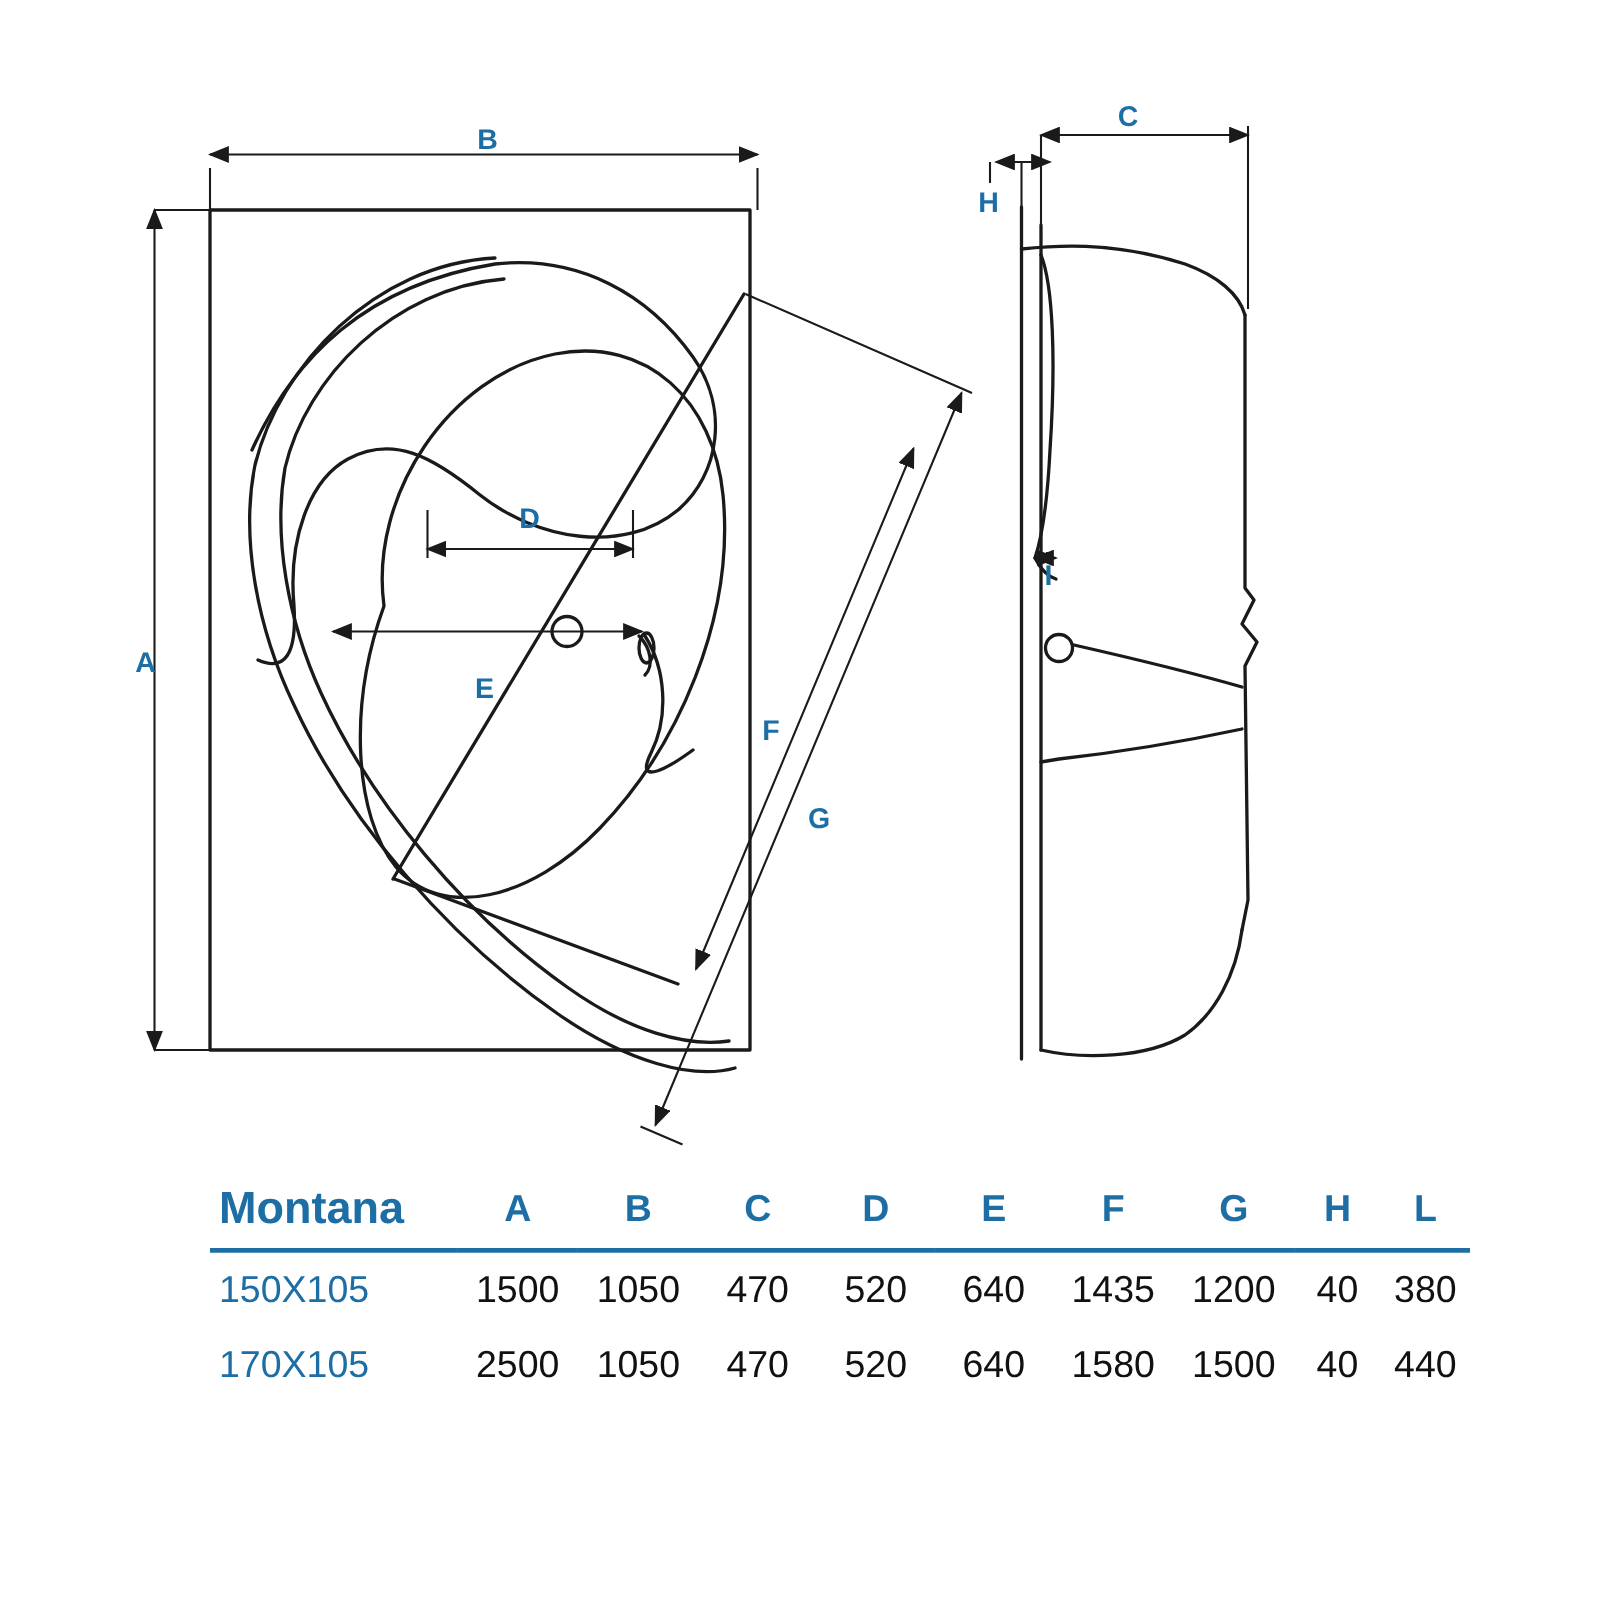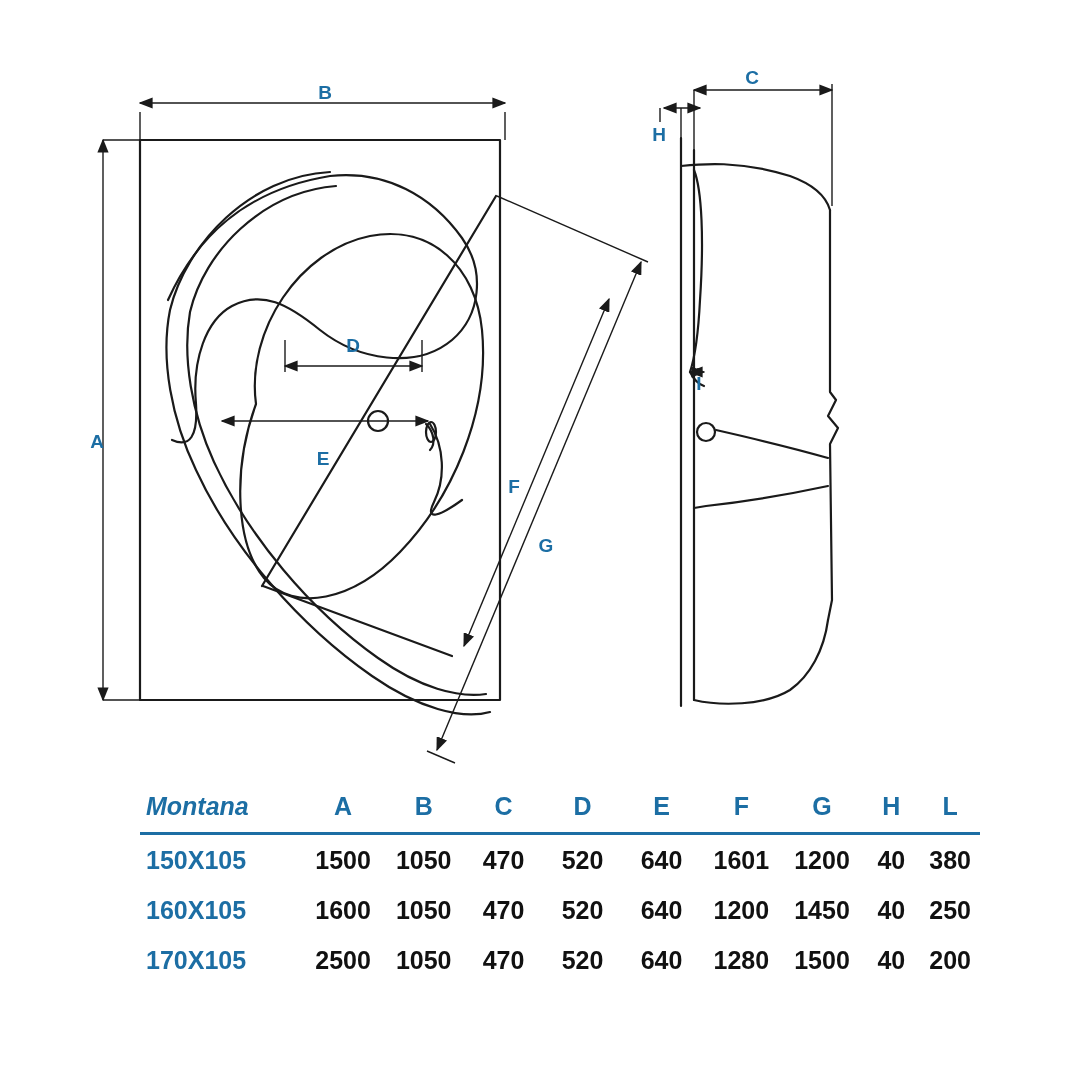--- a/index.html
+++ b/index.html
@@ -50,26 +50,25 @@
   .spec-table thead th {
     font-size: 25px;
     font-weight: bold;
     color: #1c6ea4;
     height: 52px;
     border-bottom: 3px solid #1c6ea4;
   }
   .spec-table thead th.model-head {
     text-align: left;
     padding-left: 6px;
-    font-size: 25px;
-    font-style: italic;
+    font-size: 30px;
   }
   .spec-table tbody td {
     font-size: 25px;
-    font-weight: bold;
+    font-weight: normal;
     color: #111111;
     height: 50px;
   }
   .spec-table tbody td.model-cell {
     text-align: left;
     padding-left: 6px;
     color: #1c6ea4;
   }
   col.c-model { width: 170px; }
   col.c-val   { width: 84px; }
@@ -223,45 +222,33 @@
       </tr>
     </thead>
     <tbody>
       <tr>
         <td class="model-cell">150X105</td>
         <td>1500</td>
         <td>1050</td>
         <td>470</td>
         <td>520</td>
         <td>640</td>
-        <td>1601</td>
+        <td>1435</td>
         <td>1200</td>
         <td>40</td>
         <td>380</td>
-      </tr>
-      <tr>
-        <td class="model-cell">160X105</td>
-        <td>1600</td>
-        <td>1050</td>
-        <td>470</td>
-        <td>520</td>
-        <td>640</td>
-        <td>1200</td>
-        <td>1450</td>
-        <td>40</td>
-        <td>250</td>
       </tr>
       <tr>
         <td class="model-cell">170X105</td>
         <td>2500</td>
         <td>1050</td>
         <td>470</td>
         <td>520</td>
         <td>640</td>
-        <td>1280</td>
+        <td>1580</td>
         <td>1500</td>
         <td>40</td>
-        <td>200</td>
+        <td>440</td>
       </tr>
     </tbody>
   </table>
 
 </div>
 
 </body></html>

